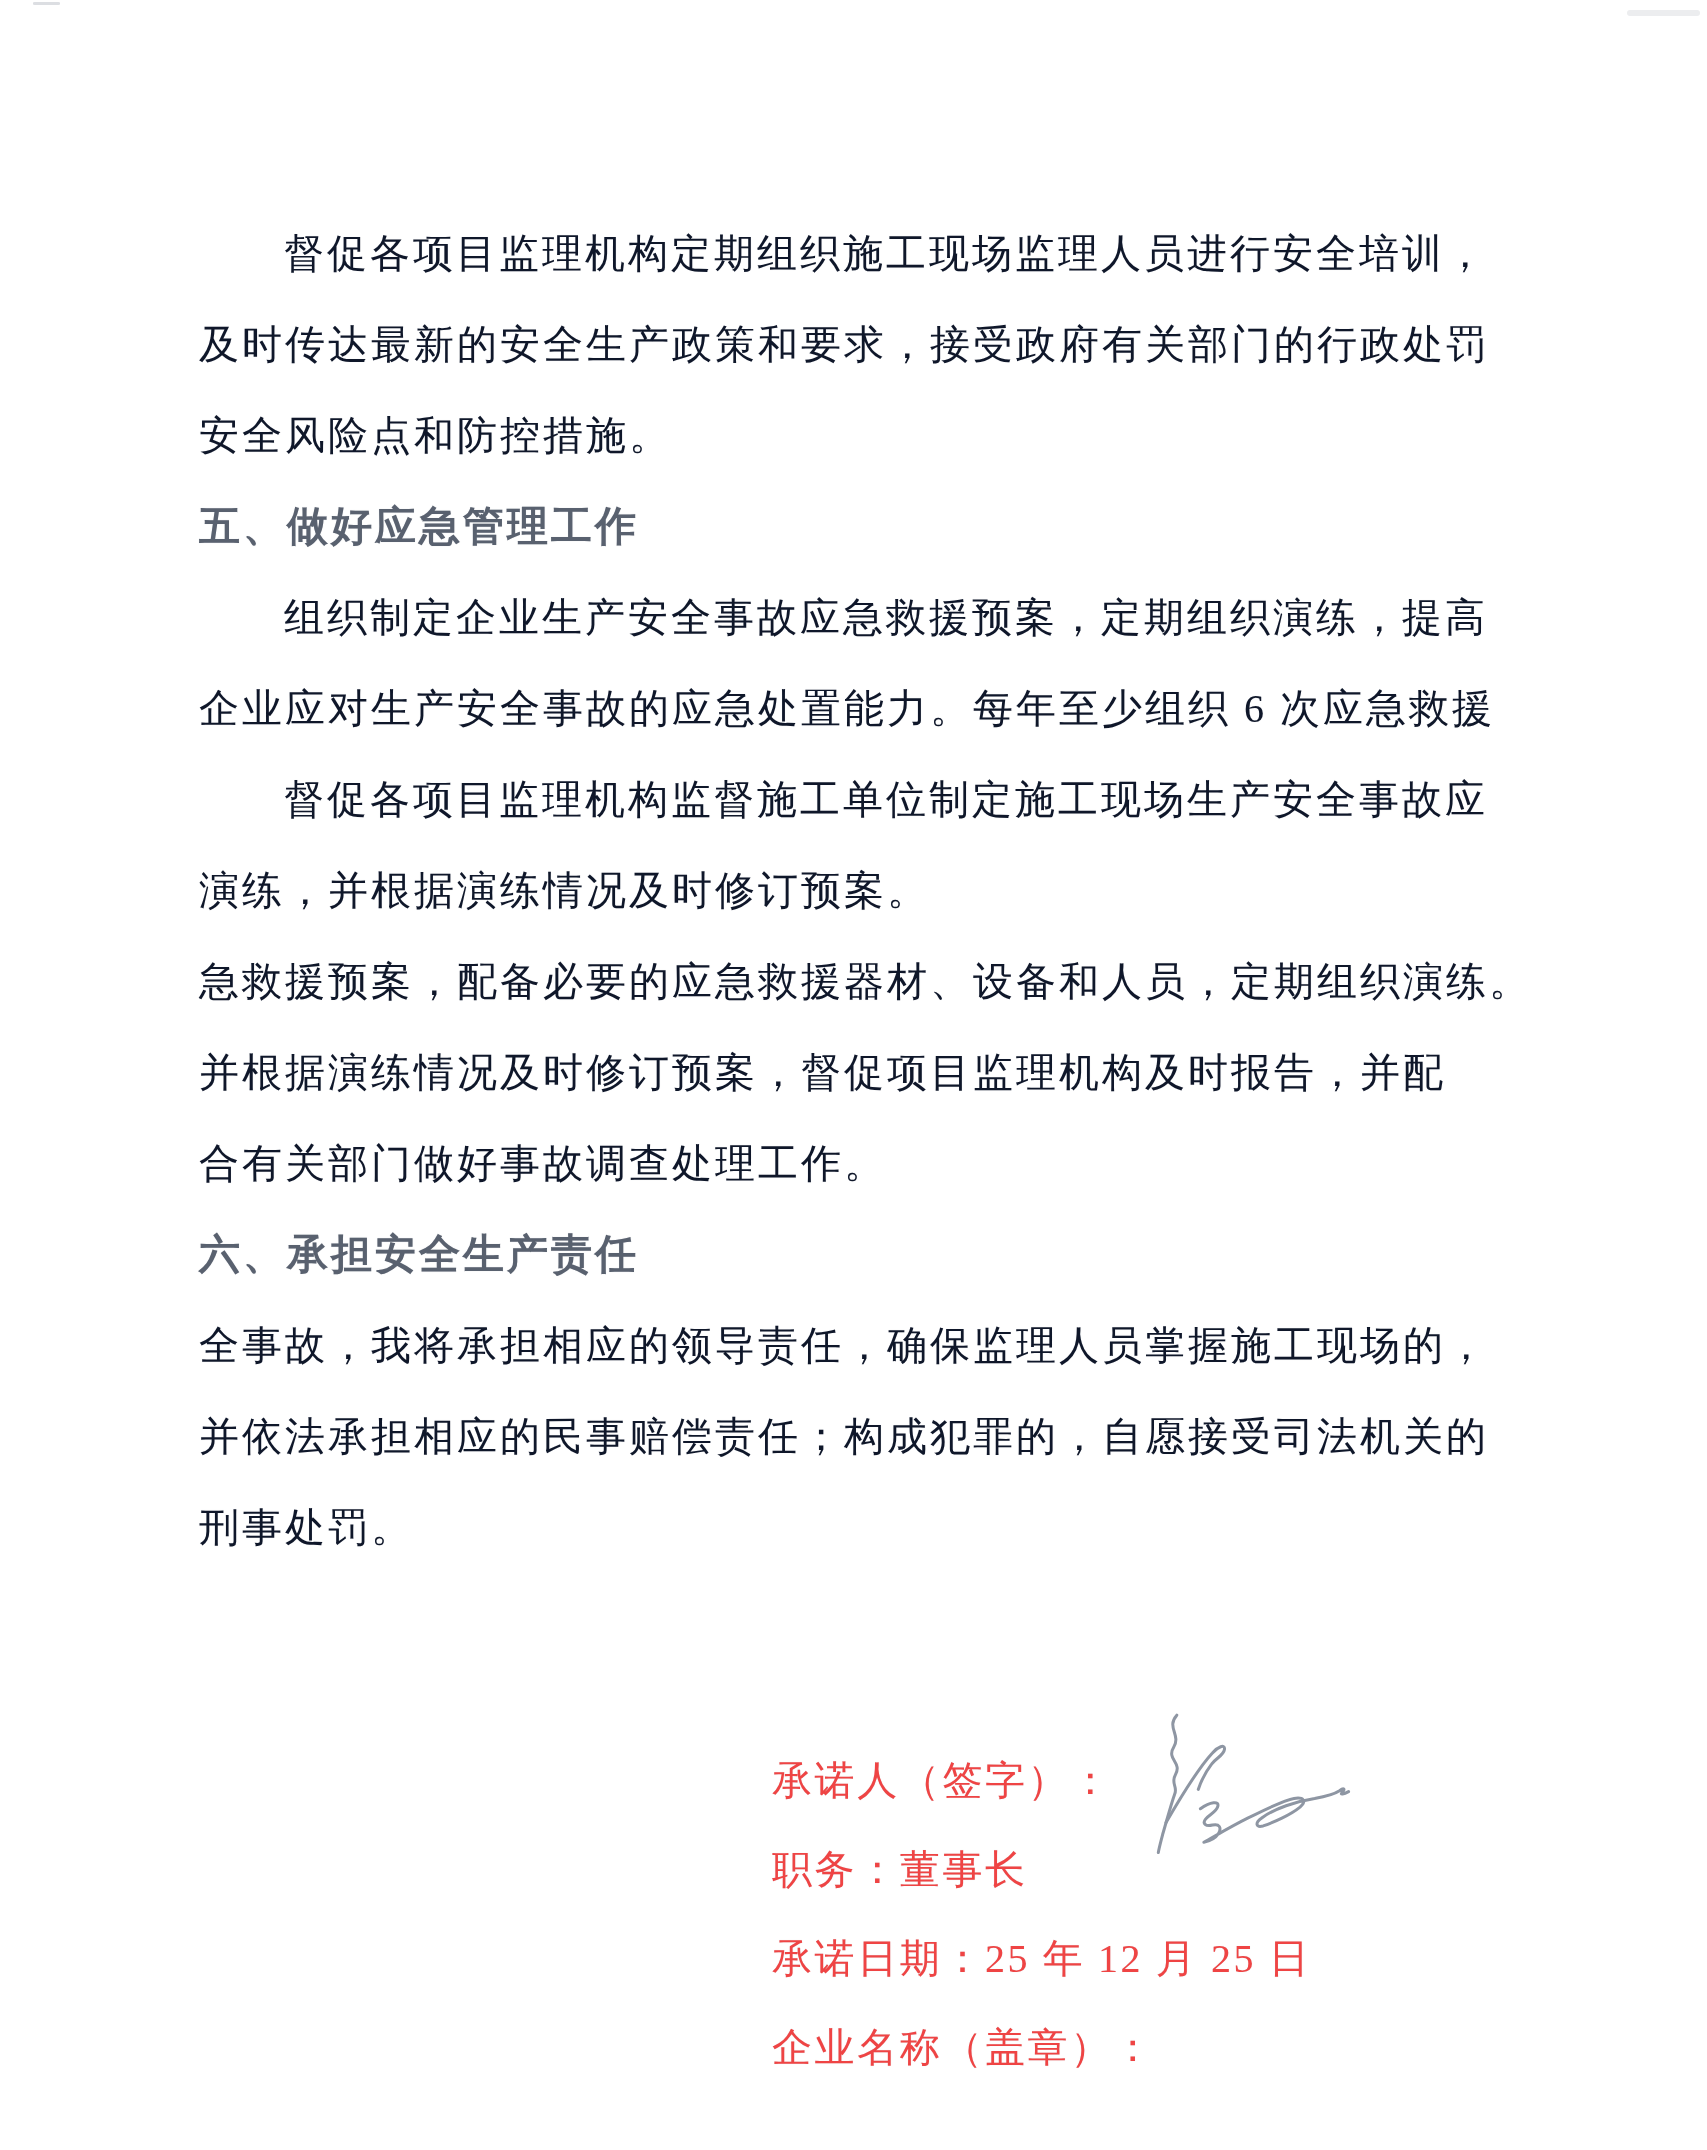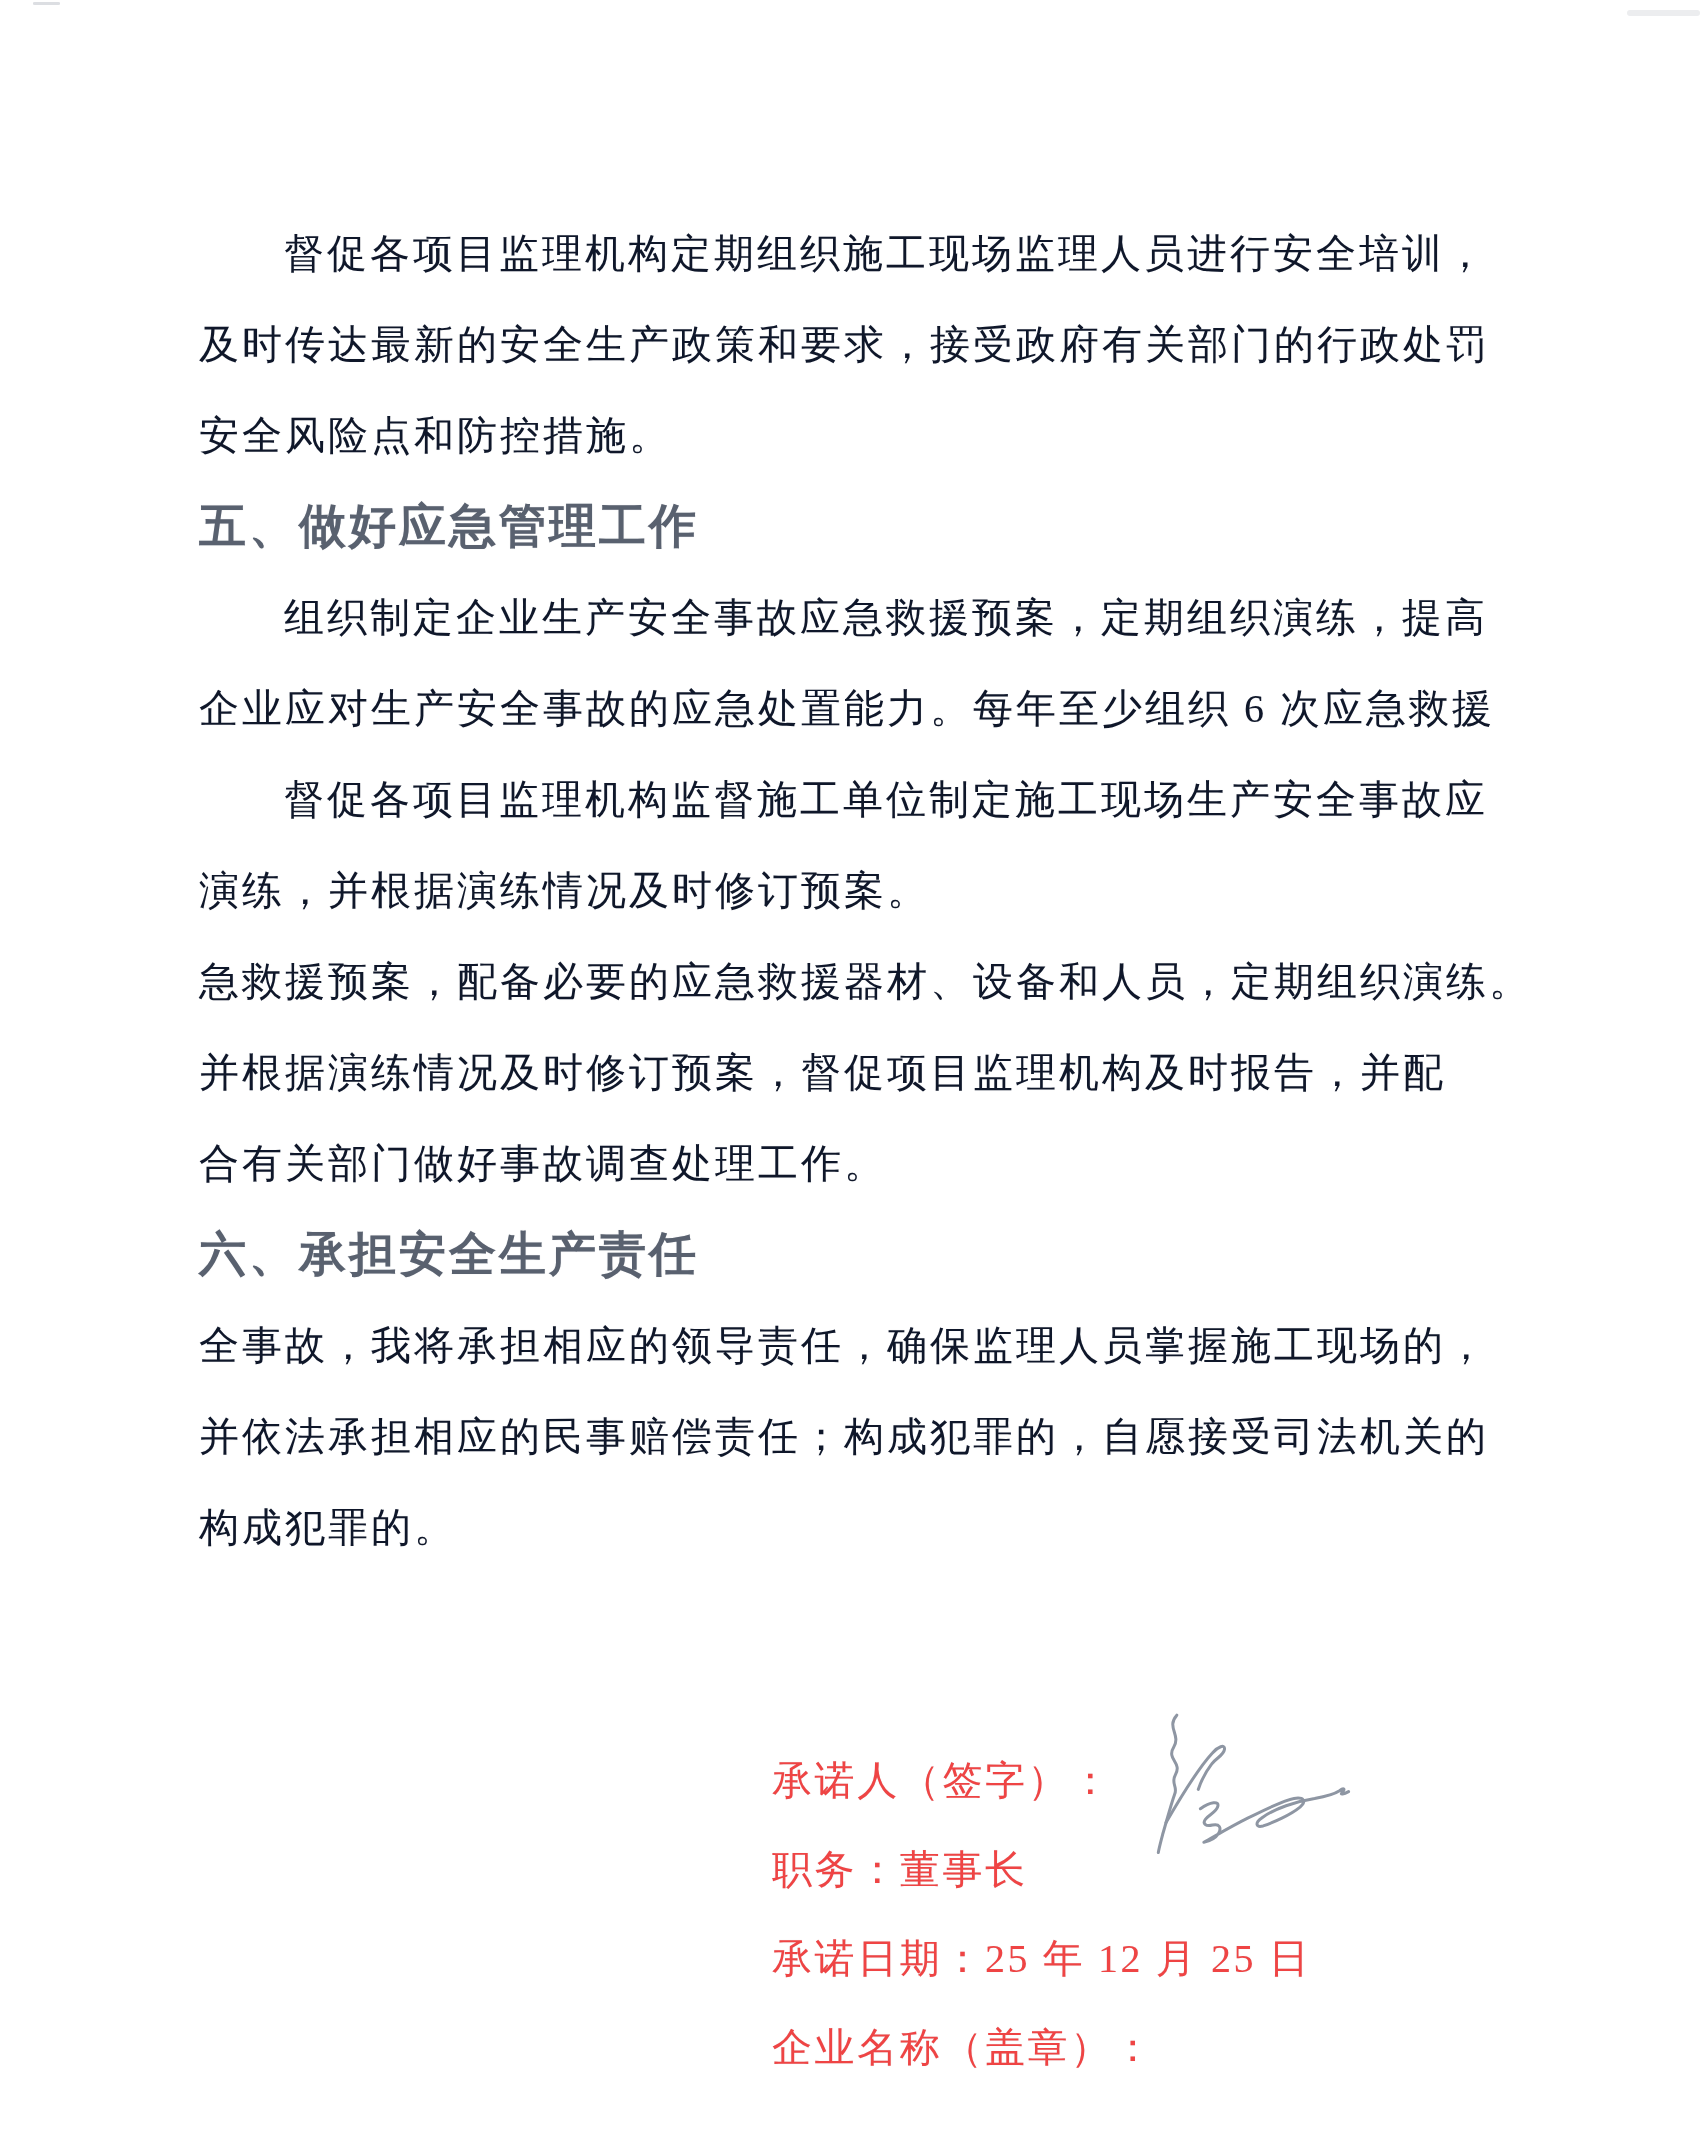--- a/index.html
+++ b/index.html
@@ -23,21 +23,21 @@
     height: 91px;
     letter-spacing: 3px;
     color: #0f172a;
     white-space: nowrap;
     text-shadow: 0 0.4px 0.9px rgba(110,118,132,0.22);
   }
   .indent { padding-left: 85px; }
   .heading {
     font-weight: bold;
     color: #59616f;
-    font-size: 47px;
+    font-size: 41px;
     text-shadow: 0 0.4px 0.9px rgba(89,97,111,0.28);
   }
   .sig-block {
     position: absolute;
     left: 772px;
     top: 1736px;
   }
   .sig-line {
     font-size: 40px;
     line-height: 89px;
@@ -91,21 +91,21 @@
     <div class="line indent">组织制定企业生产安全事故应急救援预案，定期组织演练，提高</div>
     <div class="line">企业应对生产安全事故的应急处置能力。每年至少组织 6 次应急救援</div>
     <div class="line indent">督促各项目监理机构监督施工单位制定施工现场生产安全事故应</div>
     <div class="line">演练，并根据演练情况及时修订预案。</div>
     <div class="line">急救援预案，配备必要的应急救援器材、设备和人员，定期组织演练。</div>
     <div class="line">并根据演练情况及时修订预案，督促项目监理机构及时报告，并配</div>
     <div class="line">合有关部门做好事故调查处理工作。</div>
     <div class="line heading">六、承担安全生产责任</div>
     <div class="line">全事故，我将承担相应的领导责任，确保监理人员掌握施工现场的，</div>
     <div class="line">并依法承担相应的民事赔偿责任；构成犯罪的，自愿接受司法机关的</div>
-    <div class="line">构成犯罪的。</div>
+    <div class="line">刑事处罚。</div>
   </div>
 
   <div class="sig-block">
     <div class="sig-line">承诺人（签字）：</div>
     <div class="sig-line">职务：董事长</div>
     <div class="sig-line">承诺日期：25 年 12 月 25 日</div>
     <div class="sig-line">企业名称（盖章）：</div>
   </div>
 
   <svg class="signature-svg" viewBox="0 0 510 340" xmlns="http://www.w3.org/2000/svg">

